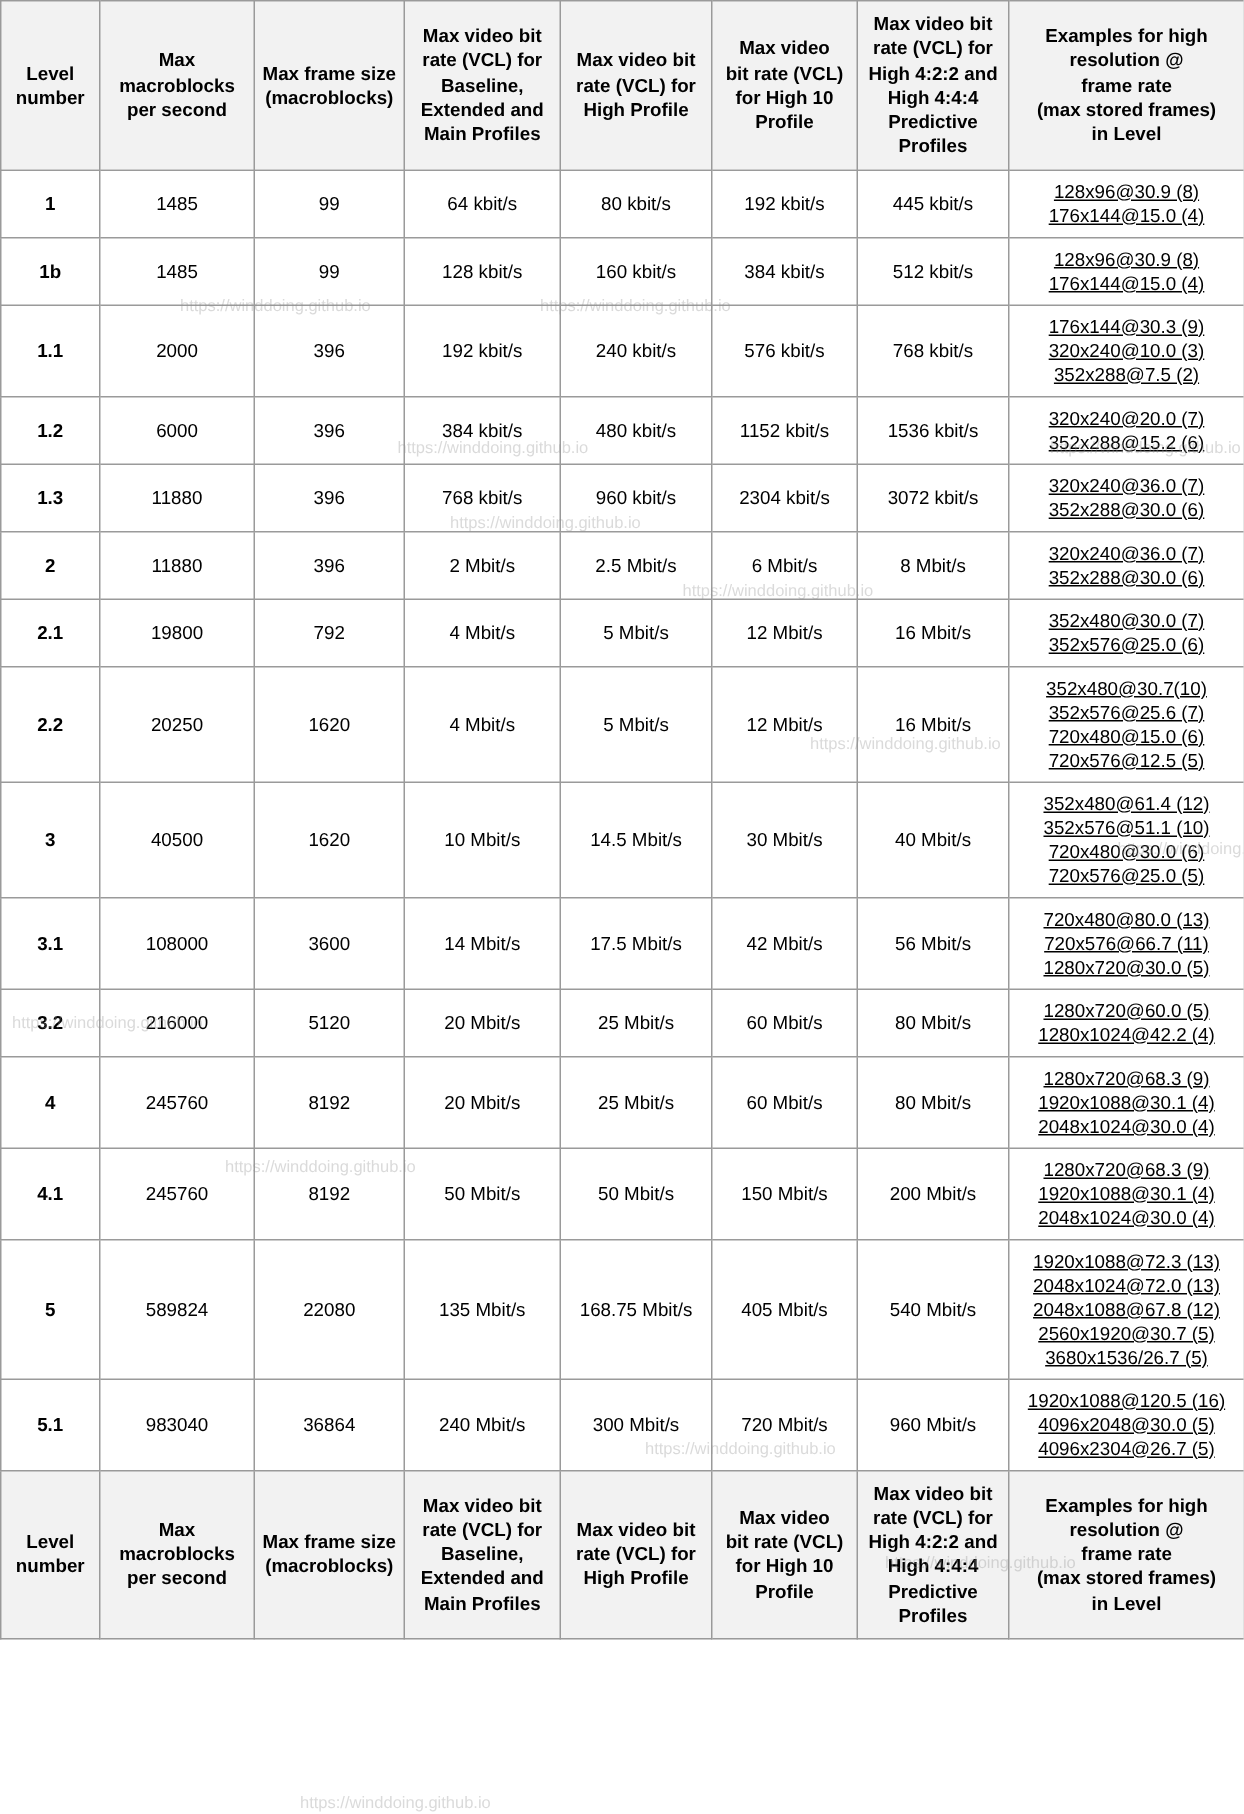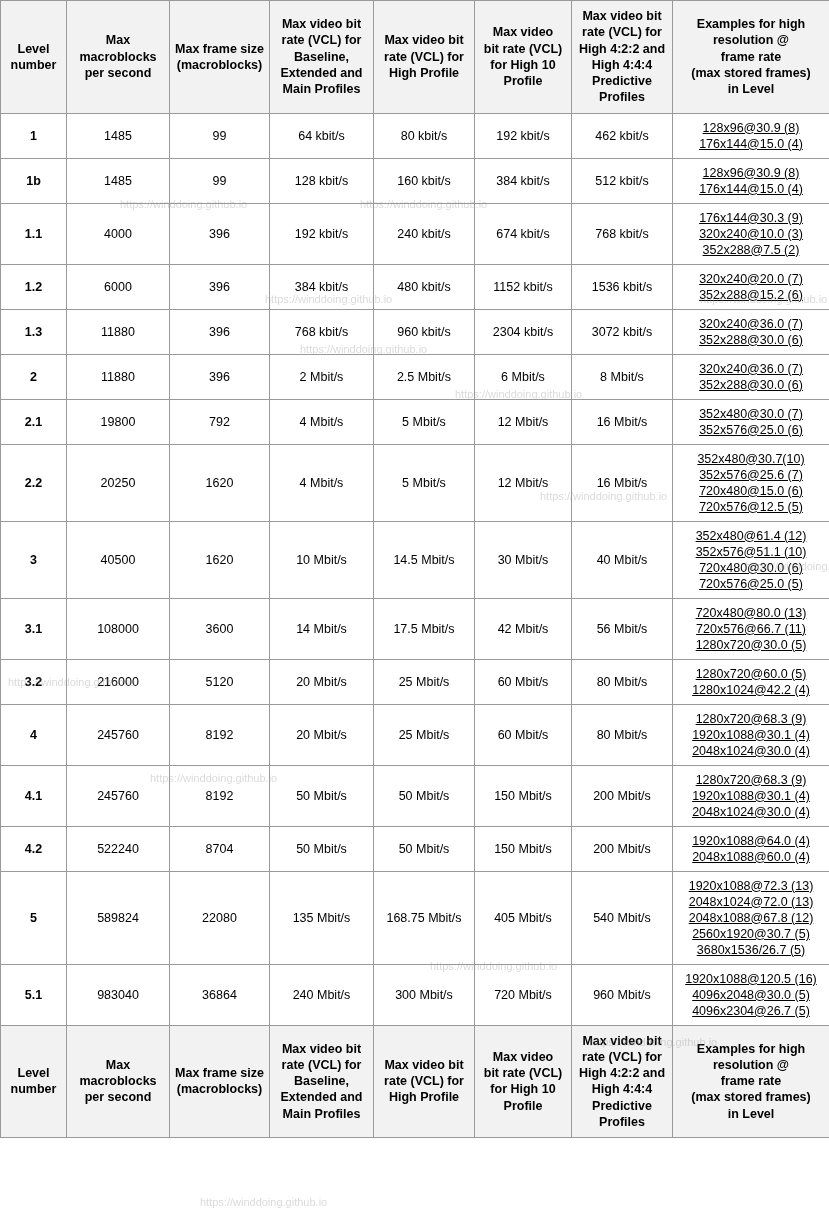--- a/index.html
+++ b/index.html
@@ -136,42 +136,42 @@
     </thead>
 
     <tbody>
       <tr>
         <td class="level-cell">1</td>
         <td>1485</td>
         <td>99</td>
         <td>64 kbit/s</td>
         <td>80 kbit/s</td>
         <td>192 kbit/s</td>
-        <td>462 kbit/s</td>
+        <td>445 kbit/s</td>
         <td class="examples" style="white-space: pre-line;">128x96@30.9 (8)
 176x144@15.0 (4)</td>
       </tr>
       <tr>
         <td class="level-cell">1b</td>
         <td>1485</td>
         <td>99</td>
         <td>128 kbit/s</td>
         <td>160 kbit/s</td>
         <td>384 kbit/s</td>
         <td>512 kbit/s</td>
         <td class="examples" style="white-space: pre-line;">128x96@30.9 (8)
 176x144@15.0 (4)</td>
       </tr>
       <tr>
         <td class="level-cell">1.1</td>
-        <td>4000</td>
+        <td>2000</td>
         <td>396</td>
         <td>192 kbit/s</td>
         <td>240 kbit/s</td>
-        <td>674 kbit/s</td>
+        <td>576 kbit/s</td>
         <td>768 kbit/s</td>
         <td class="examples" style="white-space: pre-line;">176x144@30.3 (9)
 320x240@10.0 (3)
 352x288@7.5 (2)</td>
       </tr>
       <tr>
         <td class="level-cell">1.2</td>
         <td>6000</td>
         <td>396</td>
         <td>384 kbit/s</td>
@@ -279,31 +279,20 @@
         <td class="level-cell">4.1</td>
         <td>245760</td>
         <td>8192</td>
         <td>50 Mbit/s</td>
         <td>50 Mbit/s</td>
         <td>150 Mbit/s</td>
         <td>200 Mbit/s</td>
         <td class="examples" style="white-space: pre-line;">1280x720@68.3 (9)
 1920x1088@30.1 (4)
 2048x1024@30.0 (4)</td>
-      </tr>
-      <tr>
-        <td class="level-cell">4.2</td>
-        <td>522240</td>
-        <td>8704</td>
-        <td>50 Mbit/s</td>
-        <td>50 Mbit/s</td>
-        <td>150 Mbit/s</td>
-        <td>200 Mbit/s</td>
-        <td class="examples" style="white-space: pre-line;">1920x1088@64.0 (4)
-2048x1088@60.0 (4)</td>
       </tr>
       <tr>
         <td class="level-cell">5</td>
         <td>589824</td>
         <td>22080</td>
         <td>135 Mbit/s</td>
         <td>168.75 Mbit/s</td>
         <td>405 Mbit/s</td>
         <td>540 Mbit/s</td>
         <td class="examples" style="white-space: pre-line;">1920x1088@72.3 (13)

